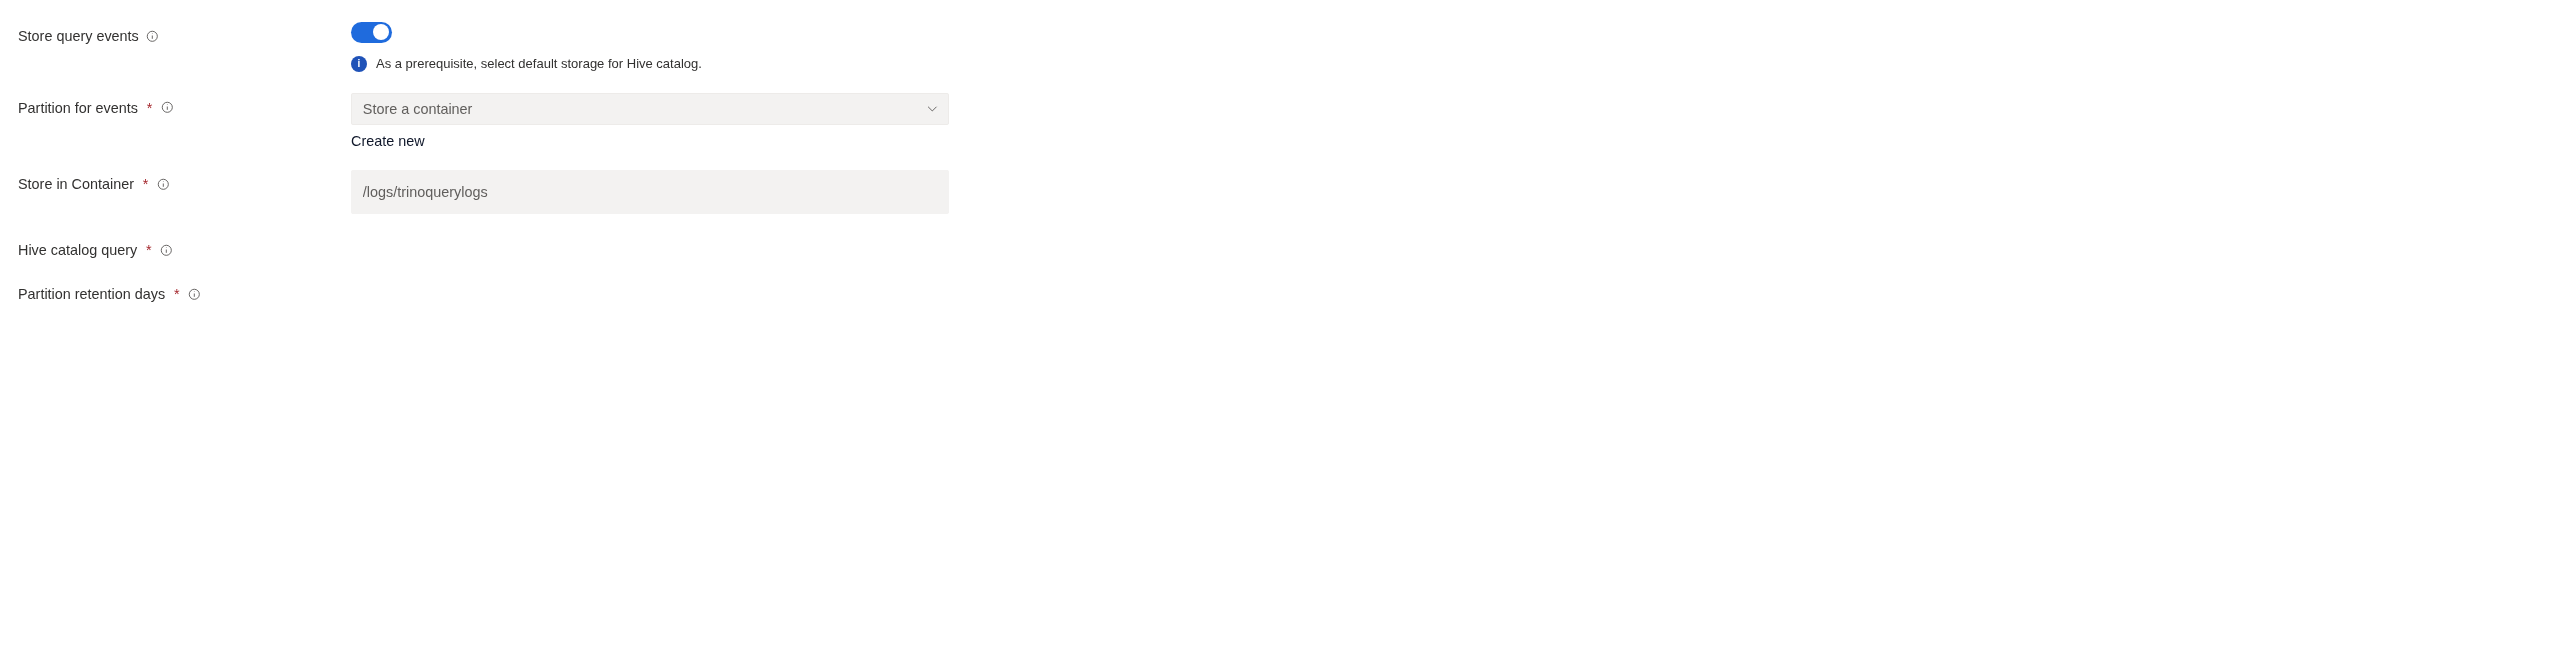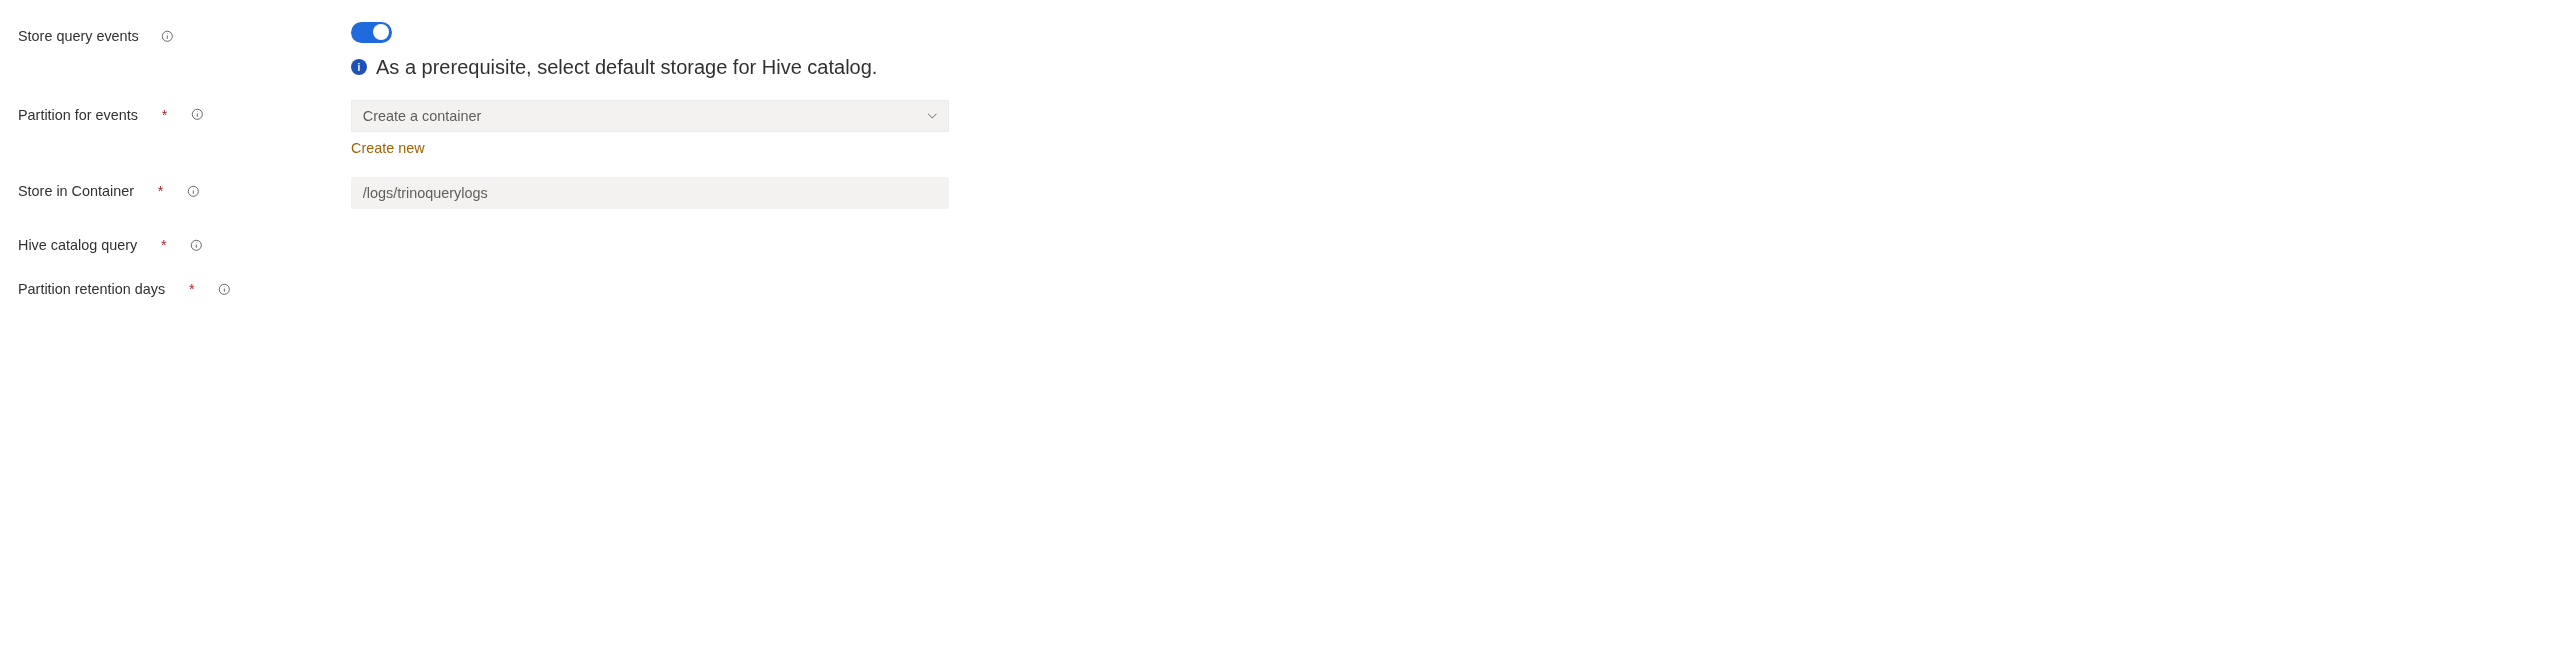--- a/index.html
+++ b/index.html
@@ -19,21 +19,21 @@
   .row {
     display: flex;
     align-items: flex-start;
     margin-bottom: 21.6px;
   }
   .row.last { margin-bottom: 12px; }
   .label-col {
     flex: 0 0 333px;
     display: flex;
     align-items: center;
-    gap: 22px;
+    gap: 7px;
     padding-top: 6.3px;
     font-size: 14.4px;
     color: #323130;
   }
   .field-col {
     flex: 0 0 598px;
     max-width: 598px;
   }
   .req {
     color: #a4262c;
@@ -68,21 +68,21 @@
     border-radius: 50%;
     background: #fff;
   }
 
   
   .msg {
     display: flex;
     align-items: center;
     gap: 9px;
     margin-top: 12.6px;
-    font-size: 20px;
+    font-size: 13px;
     color: #323130;
   }
   .msg-icon {
     width: 16px;
     height: 16px;
     border-radius: 50%;
     background: #1f52b8;
     color: #fff;
     display: flex;
     align-items: center;
@@ -91,21 +91,21 @@
     font-size: 10px;
     flex: none;
     font-family: "Segoe UI", sans-serif;
     font-style: normal;
   }
   .msg-icon::before { content: "i"; }
 
   
   .control {
     width: 100%;
-    height: 32px;
+    height: 44px;
     padding: 0 10.8px;
     border: 0.9px solid #605e5c;
     border-radius: 1.8px;
     font-size: 14.4px;
     color: #323130;
     background: #fff;
     outline: none;
     font-family: inherit;
   }
   .control::placeholder { color: #605e5c; }
@@ -138,21 +138,21 @@
     width: 12.6px;
     height: 12.6px;
     pointer-events: none;
     color: #605e5c;
   }
   .select-caret svg { display: block; }
 
   .link {
     display: inline-block;
     margin-top: 7.2px;
-    color: #a16207;
+    color: #0f172a;
     font-size: 14.4px;
     cursor: pointer;
   }
 </style>
 </head>
 <body>
 
 <div class="page">
 
   <div class="row">
@@ -184,21 +184,21 @@
       <span class="info-icon">
         <svg viewBox="0 0 16 16" width="12.6" height="12.6" fill="none" stroke="#605e5c" stroke-width="1.2">
           <circle cx="8" cy="8" r="6.4"></circle>
           <line x1="8" y1="7" x2="8" y2="11.2"></line>
           <circle cx="8" cy="4.6" r="0.6" fill="#605e5c" stroke="none"></circle>
         </svg>
       </span>
     </div>
     <div class="field-col">
       <div class="select-wrap">
-        <div class="select-display">Create a container</div>
+        <div class="select-display">Store a container</div>
         <span class="select-caret">
           <svg viewBox="0 0 16 16" width="12.6" height="12.6" fill="none" stroke="#605e5c" stroke-width="1.2" stroke-linecap="round" stroke-linejoin="round">
             <polyline points="3,5.5 8,10.5 13,5.5"></polyline>
           </svg>
         </span>
       </div>
       <span class="link">Create new</span>
     </div>
   </div>
 

